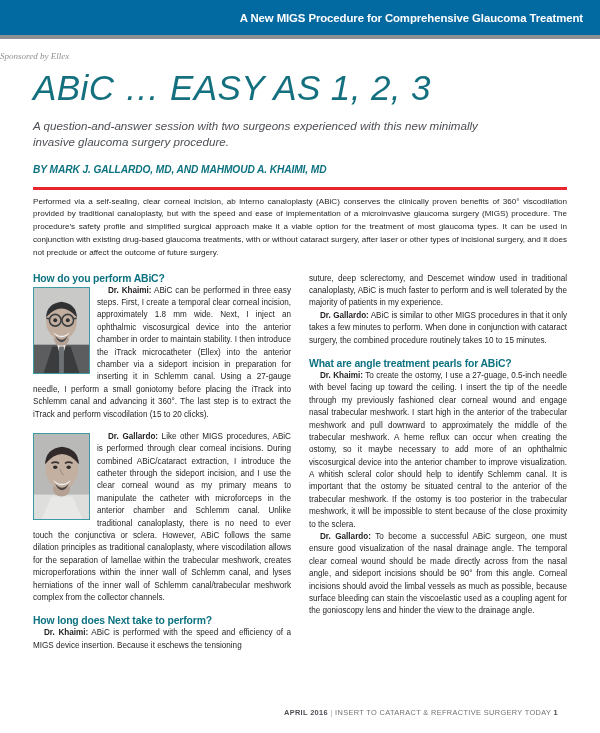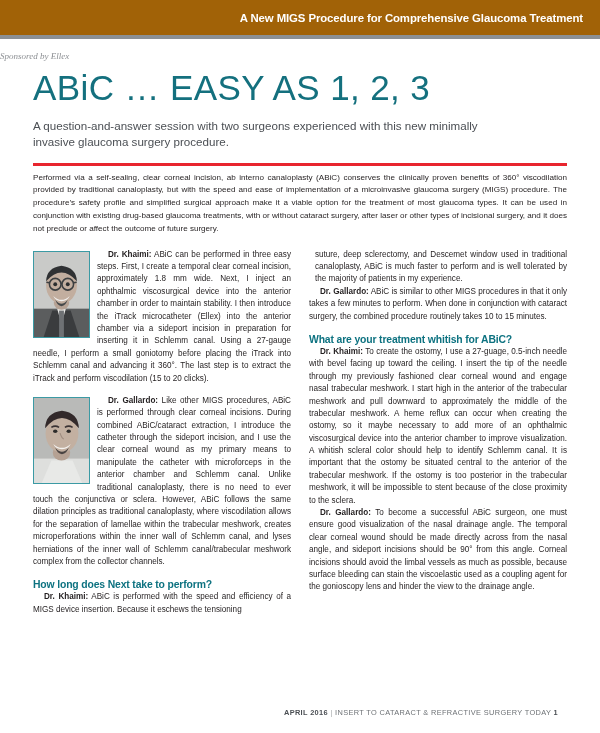--- a/index.html
+++ b/index.html
@@ -13,21 +13,21 @@
   body {
     font-family: "Liberation Sans", sans-serif;
     color: #231f20;
     position: relative;
     overflow: hidden;
   }
 
   
   .banner {
     height: 35px;
-    background: #a16207;
+    background: #0369a1;
     display: flex;
     align-items: center;
     justify-content: flex-end;
     padding-right: 17px;
   }
   .banner-title {
     color: #ffffff;
     font-size: 11.4px;
     font-weight: bold;
     letter-spacing: -0.1px;
@@ -45,20 +45,21 @@
   .sponsor {
     font-size: 9px;
     font-style: italic;
     color: #8d9094;
     font-family: "Liberation Serif", serif;
   }
 
   
   .masthead {
     padding: 6px 33px 0 33px;
+    font-style: italic;
   }
   .headline {
     color: #14707e;
     font-size: 35px;
     font-weight: normal;
     letter-spacing: 0.4px;
     line-height: 1.08;
     white-space: nowrap;
   }
   .deck {
@@ -112,21 +113,21 @@
   }
   .qhead.spaced { margin-top: 11px; }
 
   p.body {
     font-size: 8.15px;
     line-height: 1.52;
     text-align: justify;
     text-indent: 11px;
     color: #231f20;
   }
-  p.body.cont { text-indent: 0; margin-left: 6px; }
+  p.body.cont { text-indent: 0; }
   p.body + p.body { }
 
   .spk { font-weight: bold; }
 
   
   .portrait {
     float: left;
     width: 57px;
     height: 87px;
     margin: 2px 7px 2px 0;
@@ -162,30 +163,32 @@
 </div>
 <div class="banner-rule"></div>
 
 <div class="sponsor-row">
   <span class="sponsor">Sponsored by Ellex</span>
 </div>
 
 <div class="masthead">
   <h1 class="headline">ABiC … EASY AS 1, 2, 3</h1>
   <div class="deck">A question-and-answer session with two surgeons experienced with this new minimally invasive glaucoma surgery procedure.</div>
+  <div class="byline">BY MARK J. GALLARDO, MD, AND MAHMOUD A. KHAIMI, MD</div>
 </div>
 
 <div class="red-rule"></div>
 
 <div class="intro">Performed via a self-sealing, clear corneal incision, ab interno canaloplasty (ABiC) conserves the clinically proven benefits of 360° viscodilation provided by traditional canaloplasty, but with the speed and ease of implementation of a microinvasive glaucoma surgery (MIGS) procedure. The procedure’s safety profile and simplified surgical approach make it a viable option for the treatment of most glaucoma types. It can be used in conjunction with existing drug-based glaucoma treatments, with or without cataract surgery, after laser or other types of incisional surgery, and it does not preclude or affect the outcome of future surgery.</div>
 
 <div class="columns">
 
   <div class="col">
 
+    <div class="qhead">How do you perform ABiC?</div>
 
     <div class="para-wrap">
       <div class="portrait">
         <svg viewBox="0 0 57 87" preserveAspectRatio="none" aria-hidden="true">
           <rect x="0" y="0" width="57" height="87" fill="#c9cac8"></rect>
           <rect x="0" y="58" width="57" height="29" fill="#5b5d5e"></rect>
           <path d="M10 87 L19 60 L38 60 L47 87 Z" fill="#3a3c3e"></path>
           <path d="M24 58 L28.5 74 L33 58 Z" fill="#e8e8e6"></path>
           <rect x="26" y="60" width="5" height="27" fill="#6e7174"></rect>
           <ellipse cx="28.5" cy="52" rx="8" ry="7" fill="#b6a294"></ellipse>
@@ -230,21 +233,21 @@
 
     <p class="body"><span class="spk">Dr. Khaimi:</span><span>  ABiC is performed with the speed and efficiency of a MIGS device insertion. Because it eschews the tensioning</span></p>
   </div>
 
   <div class="col">
 
     <p class="body cont">suture, deep sclerectomy, and Descemet window used in traditional canaloplasty, ABiC is much faster to perform and is well tolerated by the majority of patients in my experience.</p>
 
     <p class="body"><span class="spk">Dr. Gallardo:</span><span>  ABiC is similar to other MIGS procedures in that it only takes a few minutes to perform. When done in conjunction with cataract surgery, the combined procedure routinely takes 10 to 15 minutes.</span></p>
 
-    <div class="qhead spaced">What are your treatment whitish for ABiC?</div>
+    <div class="qhead spaced">What are angle treatment pearls for ABiC?</div>
 
     <p class="body"><span class="spk">Dr. Khaimi:</span><span>  To create the ostomy, I use a 27-guage, 0.5-inch needle with bevel facing up toward the ceiling. I insert the tip of the needle through my previously fashioned clear corneal wound and engage nasal trabecular meshwork. I start high in the anterior of the trabecular meshwork and pull downward to approximately the middle of the trabecular meshwork. A heme reflux can occur when creating the ostomy, so it maybe necessary to add more of an ophthalmic viscosurgical device into the anterior chamber to improve visualization. A whitish scleral color should help to identify Schlemm canal. It is important that the ostomy be situated central to the anterior of the trabecular meshwork. If the ostomy is too posterior in the trabecular meshwork, it will be impossible to stent because of the close proximity to the sclera.</span></p>
 
     <p class="body"><span class="spk">Dr. Gallardo:</span><span>  To become a successful ABiC surgeon, one must ensure good visualization of the nasal drainage angle. The temporal clear corneal wound should be made directly across from the nasal angle, and sideport incisions should be 90° from this angle. Corneal incisions should avoid the limbal vessels as much as possible, because surface bleeding can stain the viscoelastic used as a coupling agent for the gonioscopy lens and hinder the view to the drainage angle.</span></p>
   </div>
 </div>
 
 <div class="footer">
   <span class="month">APRIL 2016</span>
   <span class="sep">|</span>

